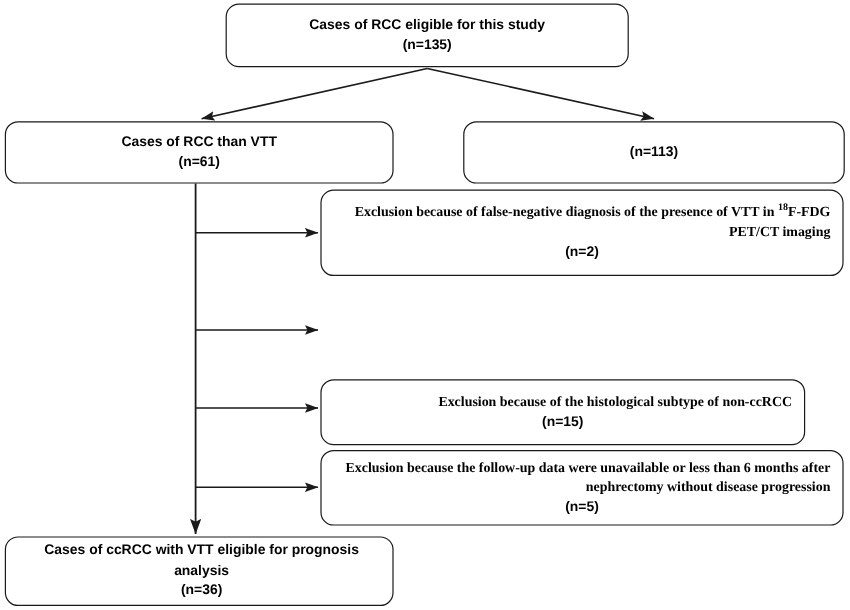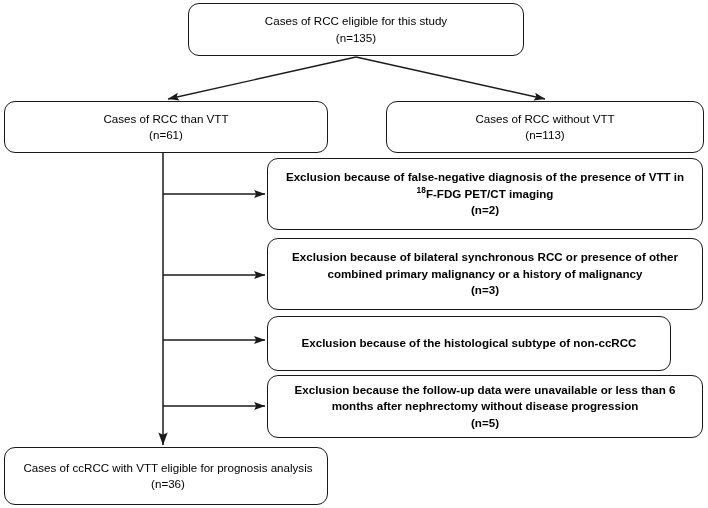--- a/index.html
+++ b/index.html
@@ -24,40 +24,41 @@
     border: 1.4px solid #1a1a1a;
     border-radius: 11px;
     background: #ffffff;
     display: flex;
     flex-direction: column;
     align-items: center;
     justify-content: center;
     text-align: center;
     font-size: 11.6px;
     line-height: 1.42;
-    font-weight: 400;
+    font-weight: 700;
     padding: 2px 8px;
     z-index: 2;
   }
   .node .line1 {
     display: block;
   }
   .node .count {
     display: block;
   }
   
   .node.excl {
     align-items: stretch;
     justify-content: center;
     padding: 4px 10px;
     font-weight: 700;
   }
   .node.excl .body {
     display: block;
-    text-align: center;
+    text-align: right;
+    font-family: Liberation Serif, serif;
   }
   .node.excl .count {
     display: block;
     text-align: center;
   }
   sup {
     font-size: 0.72em;
     vertical-align: super;
     line-height: 0;
   }
@@ -98,36 +99,32 @@
     <span class="line1">Cases  of RCC eligible for this study</span>
     <span class="count">(n=135)</span>
   </div>
 
   <div class="node" style="left:4px; top:101px; width:324px; height:52px;">
     <span class="line1">Cases  of RCC than VTT</span>
     <span class="count">(n=61)</span>
   </div>
 
   <div class="node" style="left:386px; top:101px; width:318px; height:52px;">
-    <span class="line1">Cases  of RCC without VTT</span>
     <span class="count">(n=113)</span>
   </div>
 
   <div class="node excl" style="left:267px; top:158px; width:436px; height:72px;">
     <span class="body"><span>Exclusion because of false-negative diagnosis of the presence of VTT in </span><sup>18</sup><span>F-FDG PET/CT imaging</span></span>
     <span class="count">(n=2)</span>
   </div>
 
-  <div class="node excl" style="left:267px; top:238px; width:436px; height:72px;">
-    <span class="body"><span>Exclusion because of bilateral synchronous RCC or presence of other combined primary malignancy or a history of malignancy</span><sup></sup><span></span></span>
-    <span class="count">(n=3)</span>
-  </div>
 
   <div class="node excl" style="left:267px; top:316px; width:404px; height:55px;">
     <span class="body"><span>Exclusion because of the histological subtype of non-ccRCC</span><sup></sup><span></span></span>
+    <span class="count">(n=15)</span>
   </div>
 
   <div class="node excl" style="left:267px; top:375px; width:436px; height:63px;">
     <span class="body"><span>Exclusion because the follow-up data were unavailable or less than 6 months after nephrectomy without disease progression</span><sup></sup><span></span></span>
     <span class="count">(n=5)</span>
   </div>
 
   <div class="node" style="left:4px; top:447px; width:324px; height:58px;padding-left:12px;">
     <span class="line1">Cases of ccRCC with VTT eligible for prognosis analysis</span>
     <span class="count">(n=36)</span>

